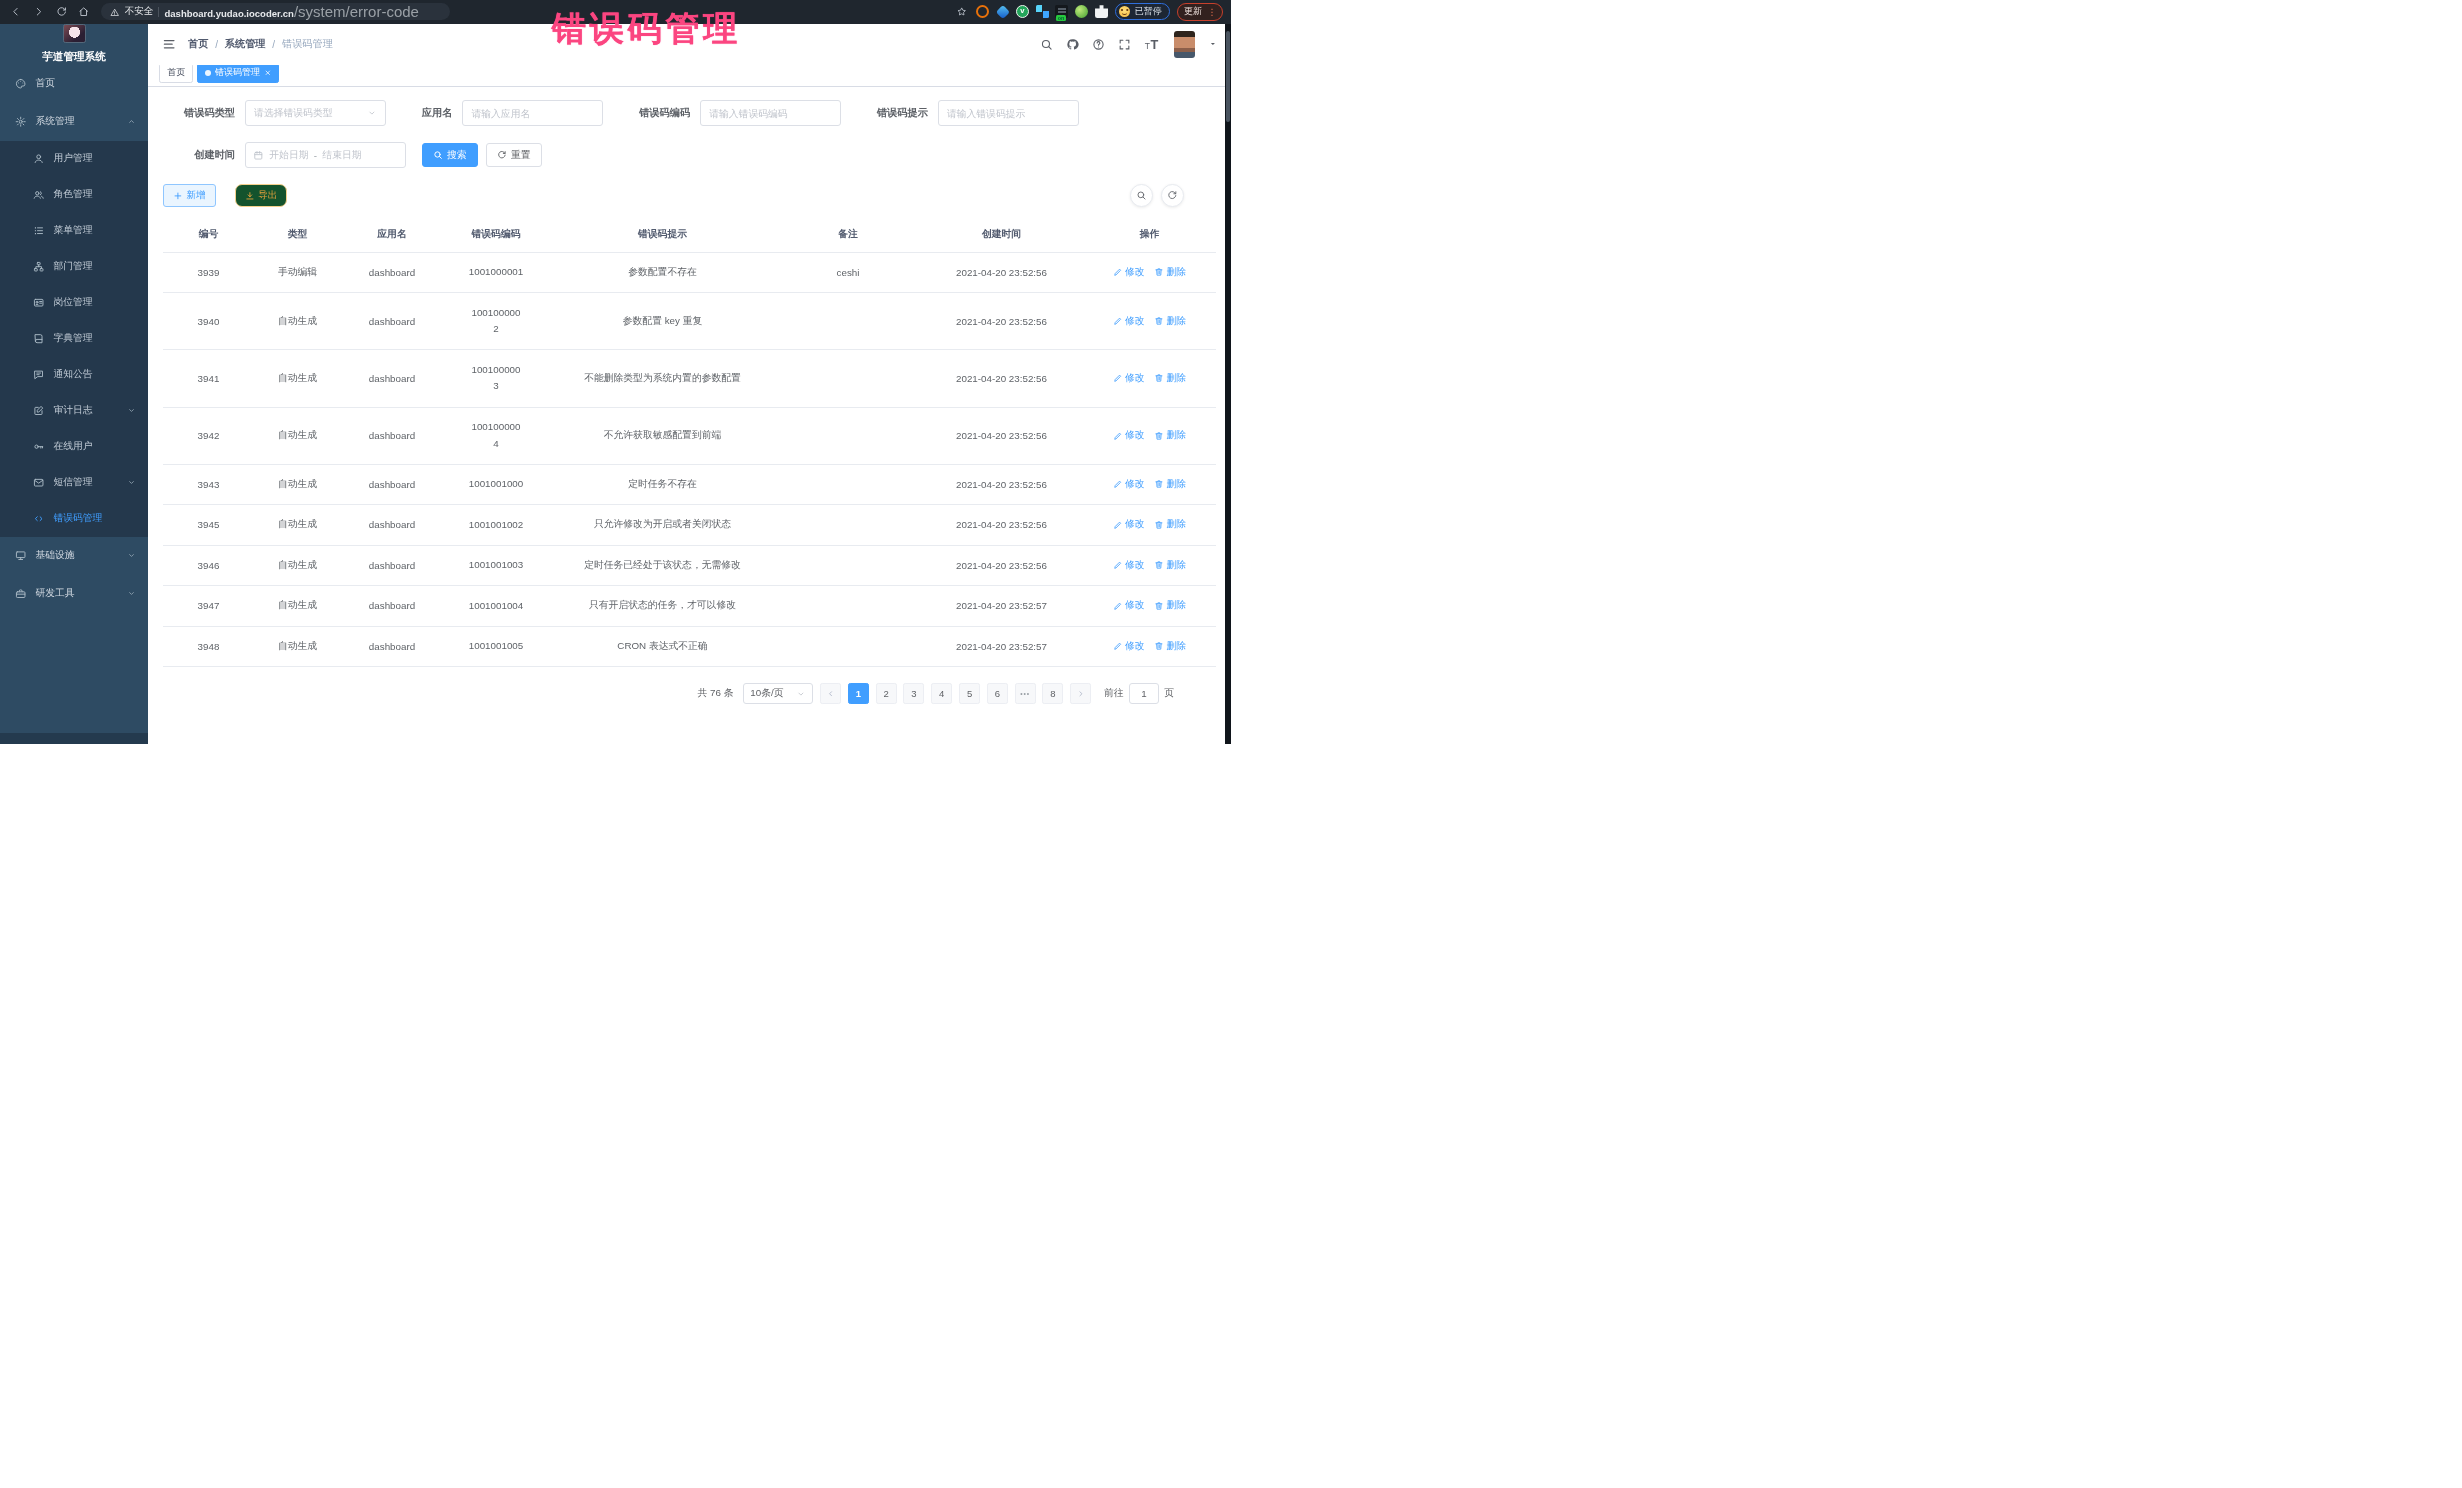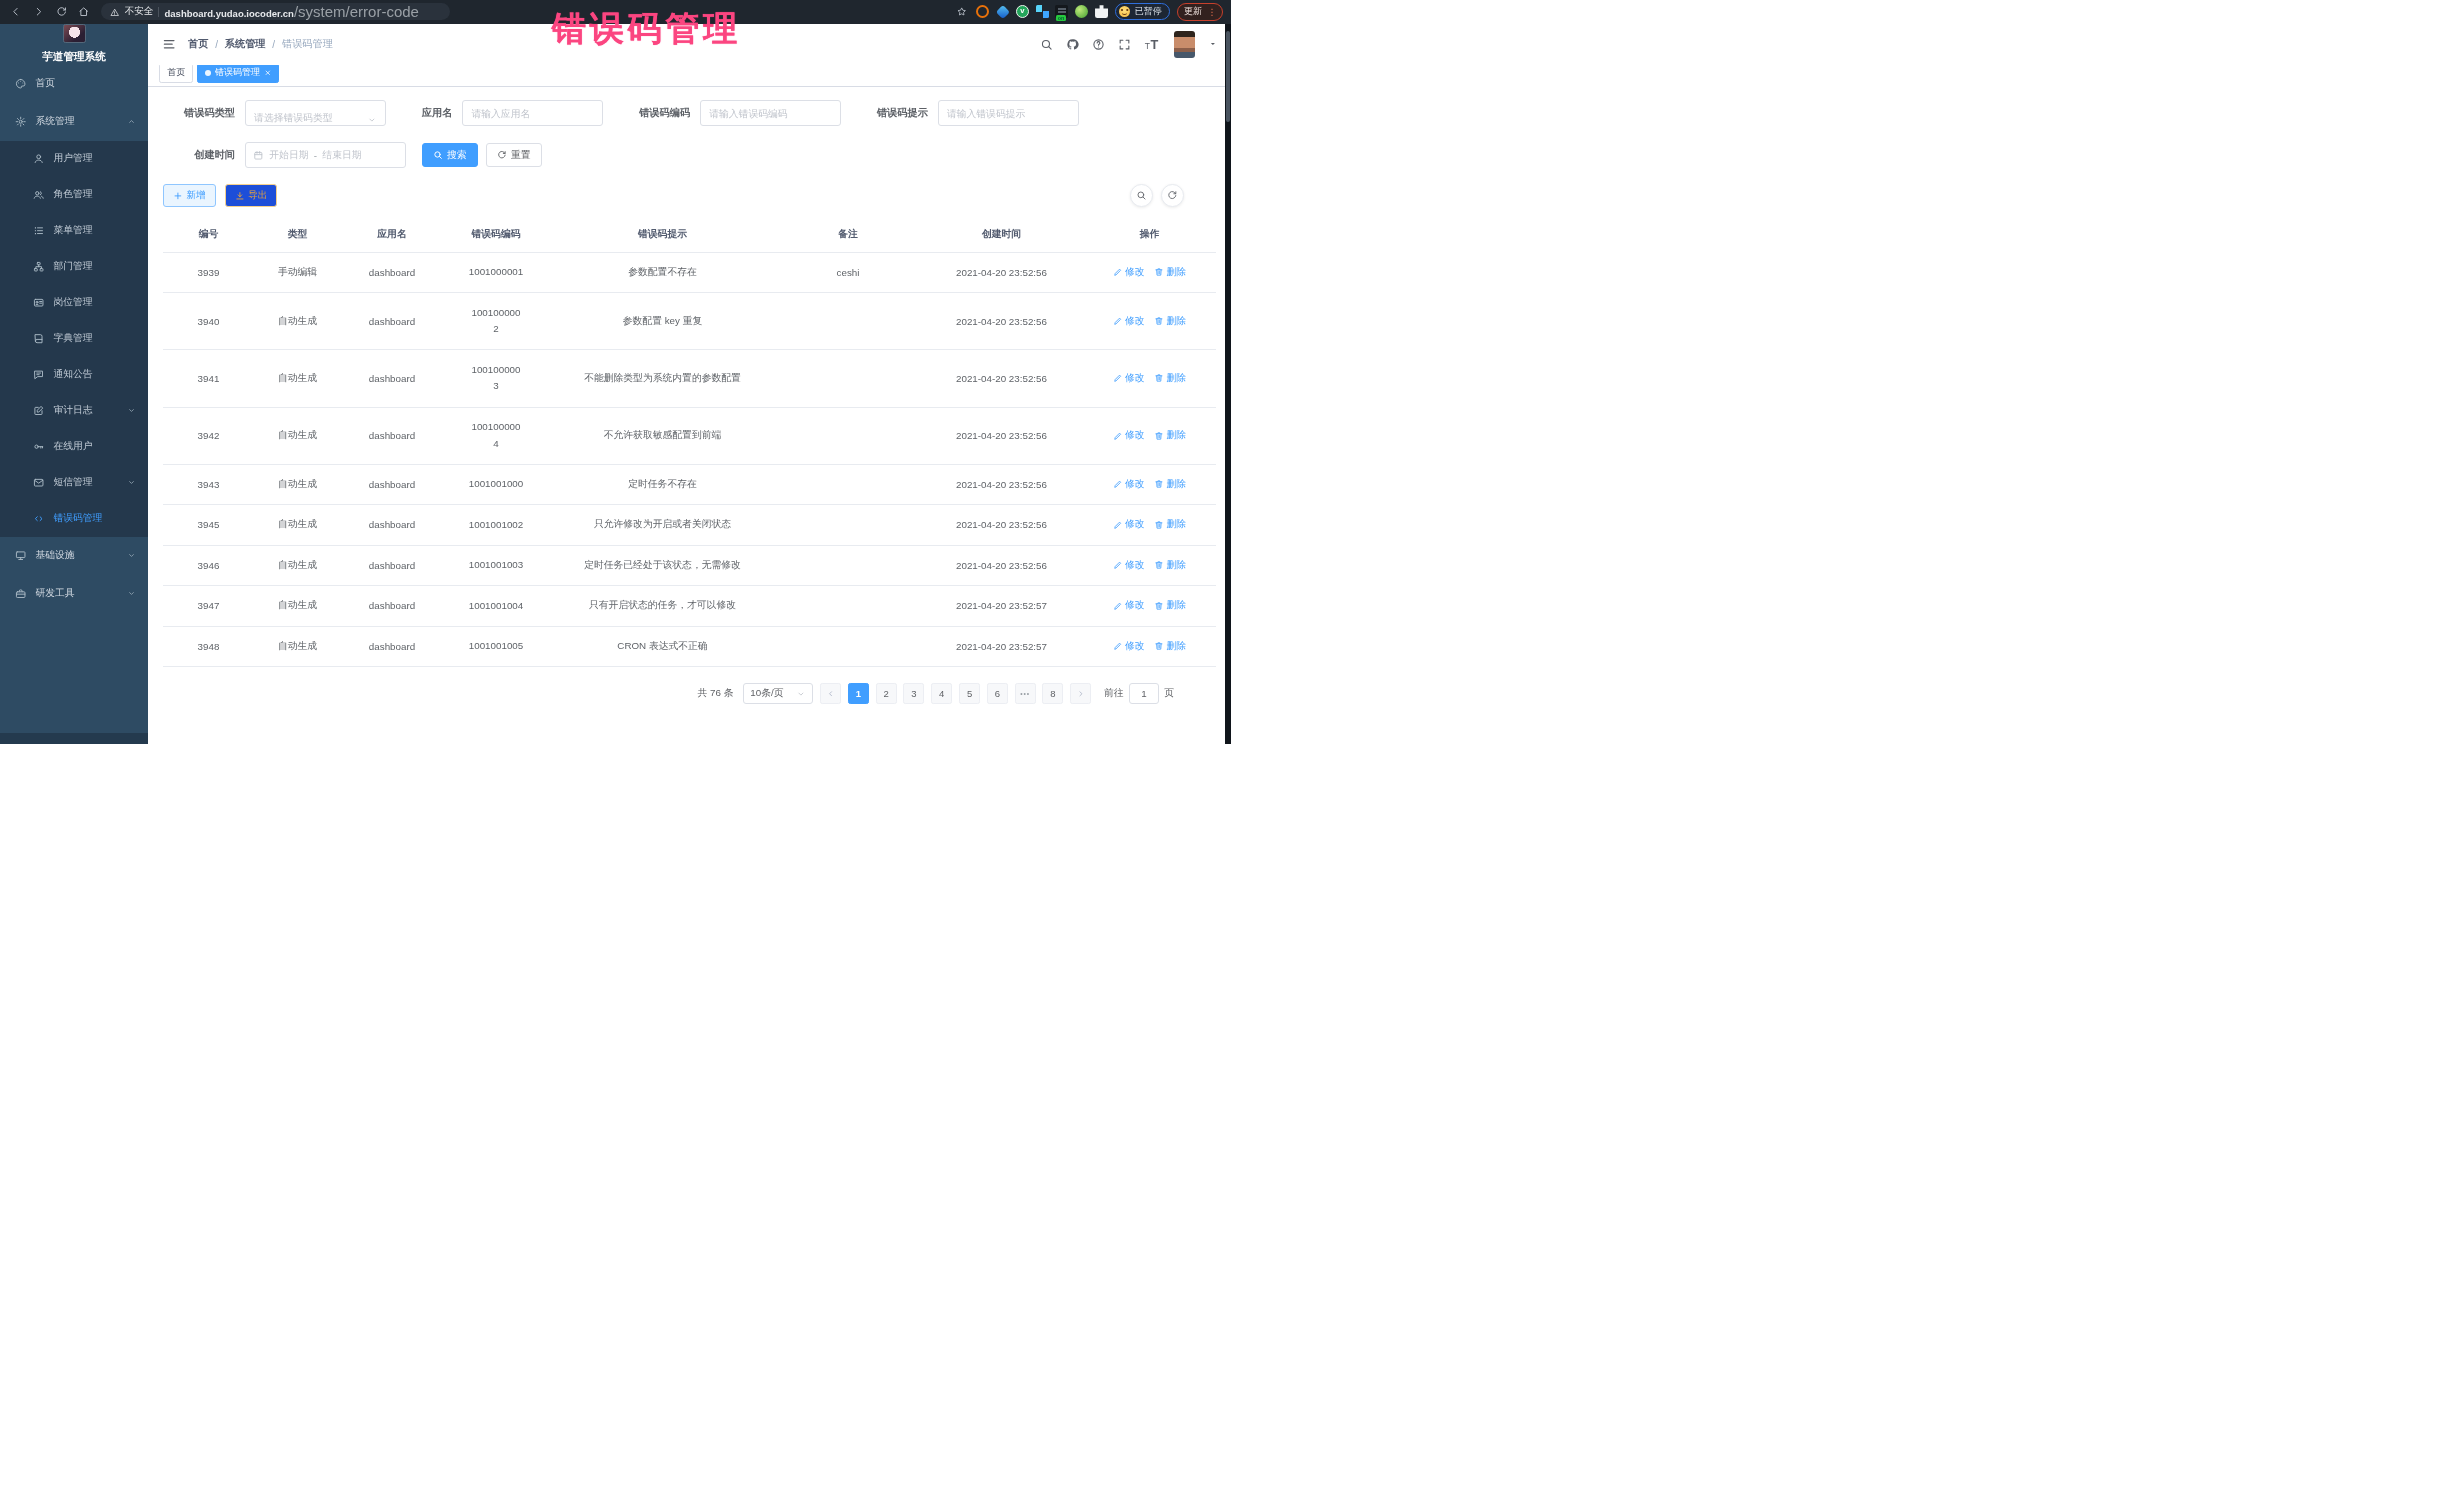--- a/index.html
+++ b/index.html
@@ -75,35 +75,35 @@
 
   
   .content { flex:1 1 auto; padding:13.6px 15px 0 15px; position:relative; }
   .filter-row { display:flex; align-items:center; margin-bottom:16px; }
   .fgroup { display:flex; align-items:center; }
   .fgroup + .fgroup { margin-left:36px; }
   .flabel { font-weight:bold; color:#5c6066; font-size:10.2px; margin-right:9.8px; white-space:nowrap; }
   .flabel.first { min-width:72px; text-align:right; }
   .finput, .fselect { width:141px; height:26px; border:0.8px solid #dcdfe6; border-radius:3px; background:#fff; font-size:9.8px; color:#606266; padding:0 8.3px; outline:none; }
   .finput::placeholder { color:#c0c4cc; }
-  .fselect { display:flex; align-items:flex-end; justify-content:space-between; cursor:pointer; }
+  .fselect { display:flex; align-items:center; justify-content:space-between; cursor:pointer; }
   .sel-ph { color:#c0c4cc; }
   .sel-arrow { color:#c0c4cc; font-size:9.8px; display:flex; }
   .date-range { width:161px; height:26px; border:0.8px solid #dcdfe6; border-radius:3px; display:flex; align-items:center; padding:0 7.6px; gap:5.3px; color:#c0c4cc; }
   .date-range .sep { color:#9aa0a6; }
   .btn { height:24px; border-radius:3px; border:0.8px solid #dcdfe6; background:#fff; color:#606266; font-size:9.8px; display:inline-flex; align-items:center; gap:3.8px; padding:0 10.6px; cursor:pointer; }
   .btn .ic { font-size:9.8px; }
   .btn-primary { background:#409eff; border-color:#409eff; color:#fff; }
   .btn-search { margin-left:16px; }
   .btn-reset { margin-left:7.6px; }
 
   .toolbar { display:flex; align-items:center; margin-bottom:12px; position:relative; }
   .btn-mini { height:23px; padding:0 9px; font-size:9.5px; }
   .btn-plain-primary { background:#eaf5ff; border-color:#8fc6ff; color:#409eff; }
-  .btn-plain-warning { background:#1d4ed8; border-color:#f5d08c; color:#e6a23c; margin-left:9px; }
+  .btn-plain-warning { background:#14532d; border-color:#f5d08c; color:#e6a23c; margin-left:19px;border-radius:7px; }
   .tool-right { margin-left:auto; display:flex; gap:8.3px; padding-right:32px; }
   .circle-btn { width:23px; height:23px; border-radius:50%; background:#fff; border:0.8px solid #e8ebf0; box-shadow:0 0.8px 3px rgba(0,0,0,.08); color:#5f6368; display:flex; align-items:center; justify-content:center; font-size:10.6px; cursor:pointer; }
 
   
   table { width:100%; border-collapse:collapse; table-layout:fixed; }
   th { color:#515a6e; font-weight:bold; font-size:9.8px; padding:9px 4.5px 10.6px; text-align:center; }
   td { color:#5f6368; font-size:9.8px; padding:11.4px 4.5px; text-align:center; border-top:0.8px solid #e8ebf0; word-wrap:break-word; }
   tr.data-row { background:#fff; }
   .code-cell { white-space:pre-line; line-height:16.7px; }
   .op-link { color:#409eff; text-decoration:none; display:inline-flex; align-items:center; gap:2.3px; cursor:pointer; font-size:9.8px; }

